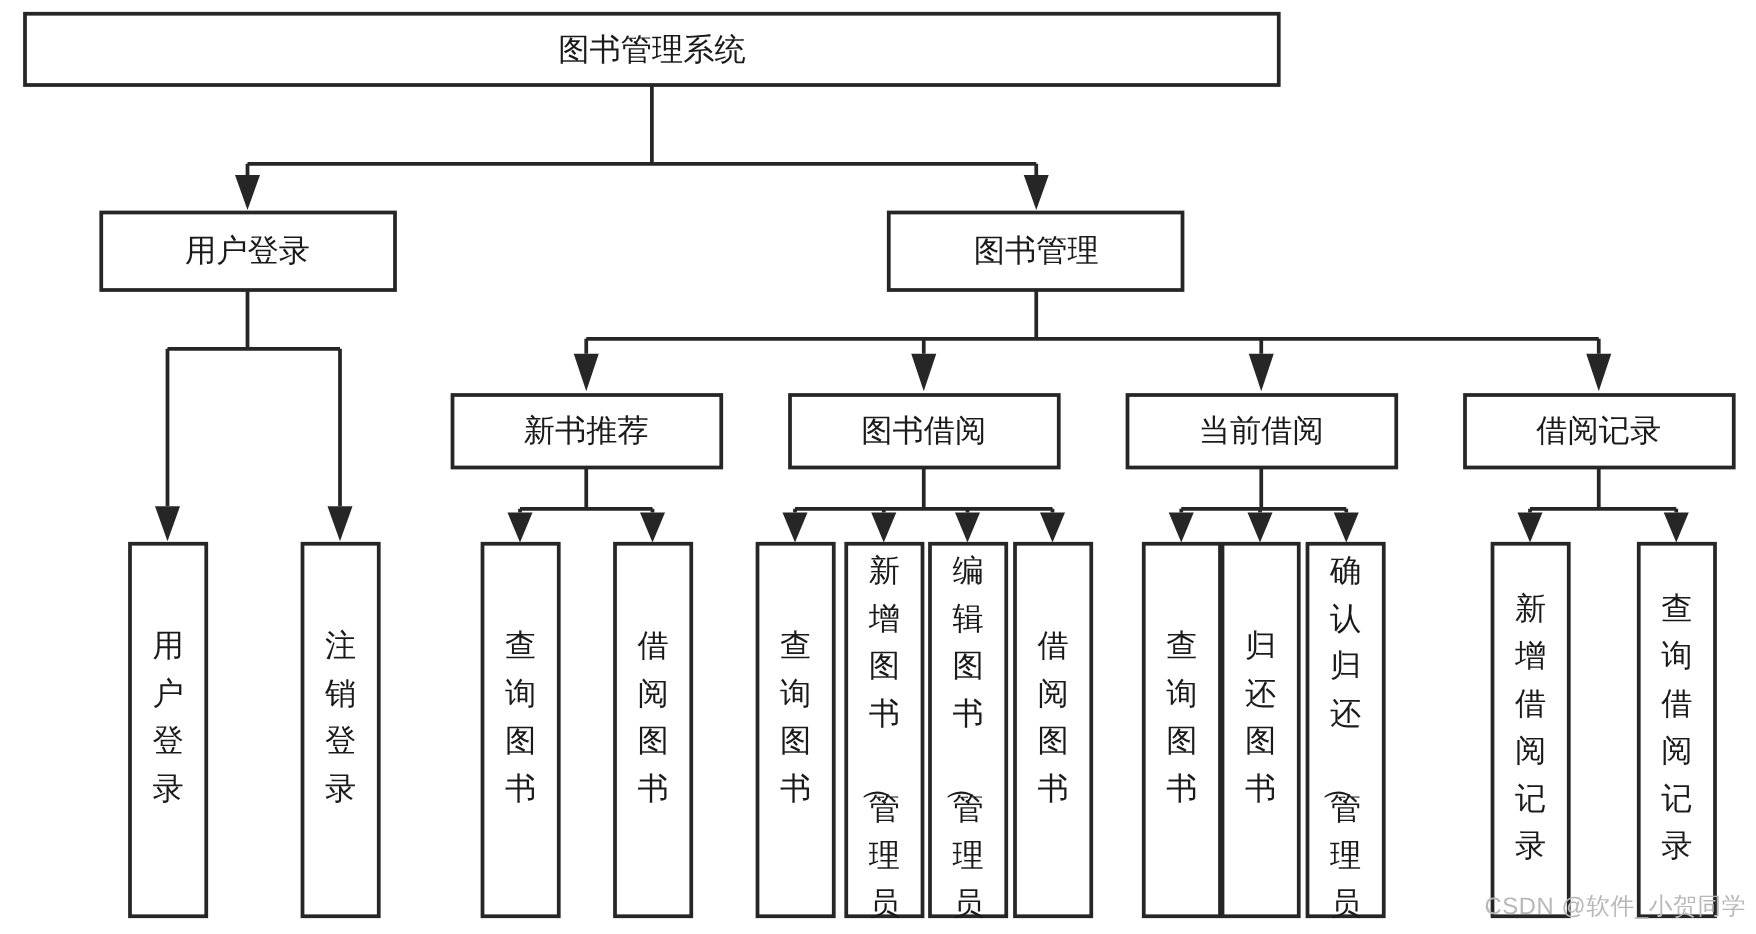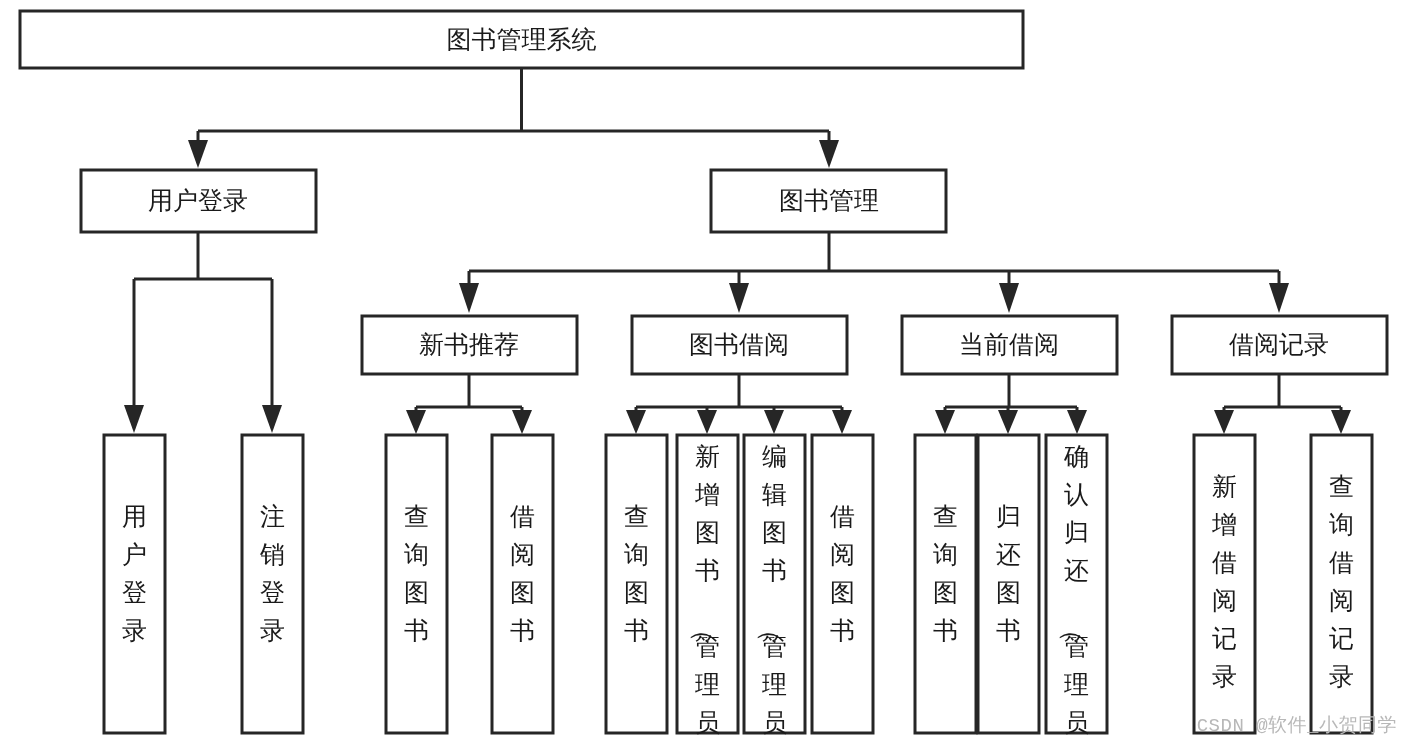--- a/index.html
+++ b/index.html
@@ -52,21 +52,21 @@
   .node-label-v {
     font-family: "Liberation Sans", "DejaVu Sans", sans-serif;
     font-size: 25px;
     fill: #1a1a1a;
     text-anchor: middle;
   }
   .watermark {
     position: absolute;
     right: 8px;
     bottom: 9px;
-    font-family: Liberation Mono, monospace;
+    font-family: Liberation Sans, sans-serif;
     font-size: 19px;
     color: #b8b8b8;
     letter-spacing: 0.5px;
     white-space: nowrap;
     user-select: none;
   }
 </style>
 </head>
 <body>
 

